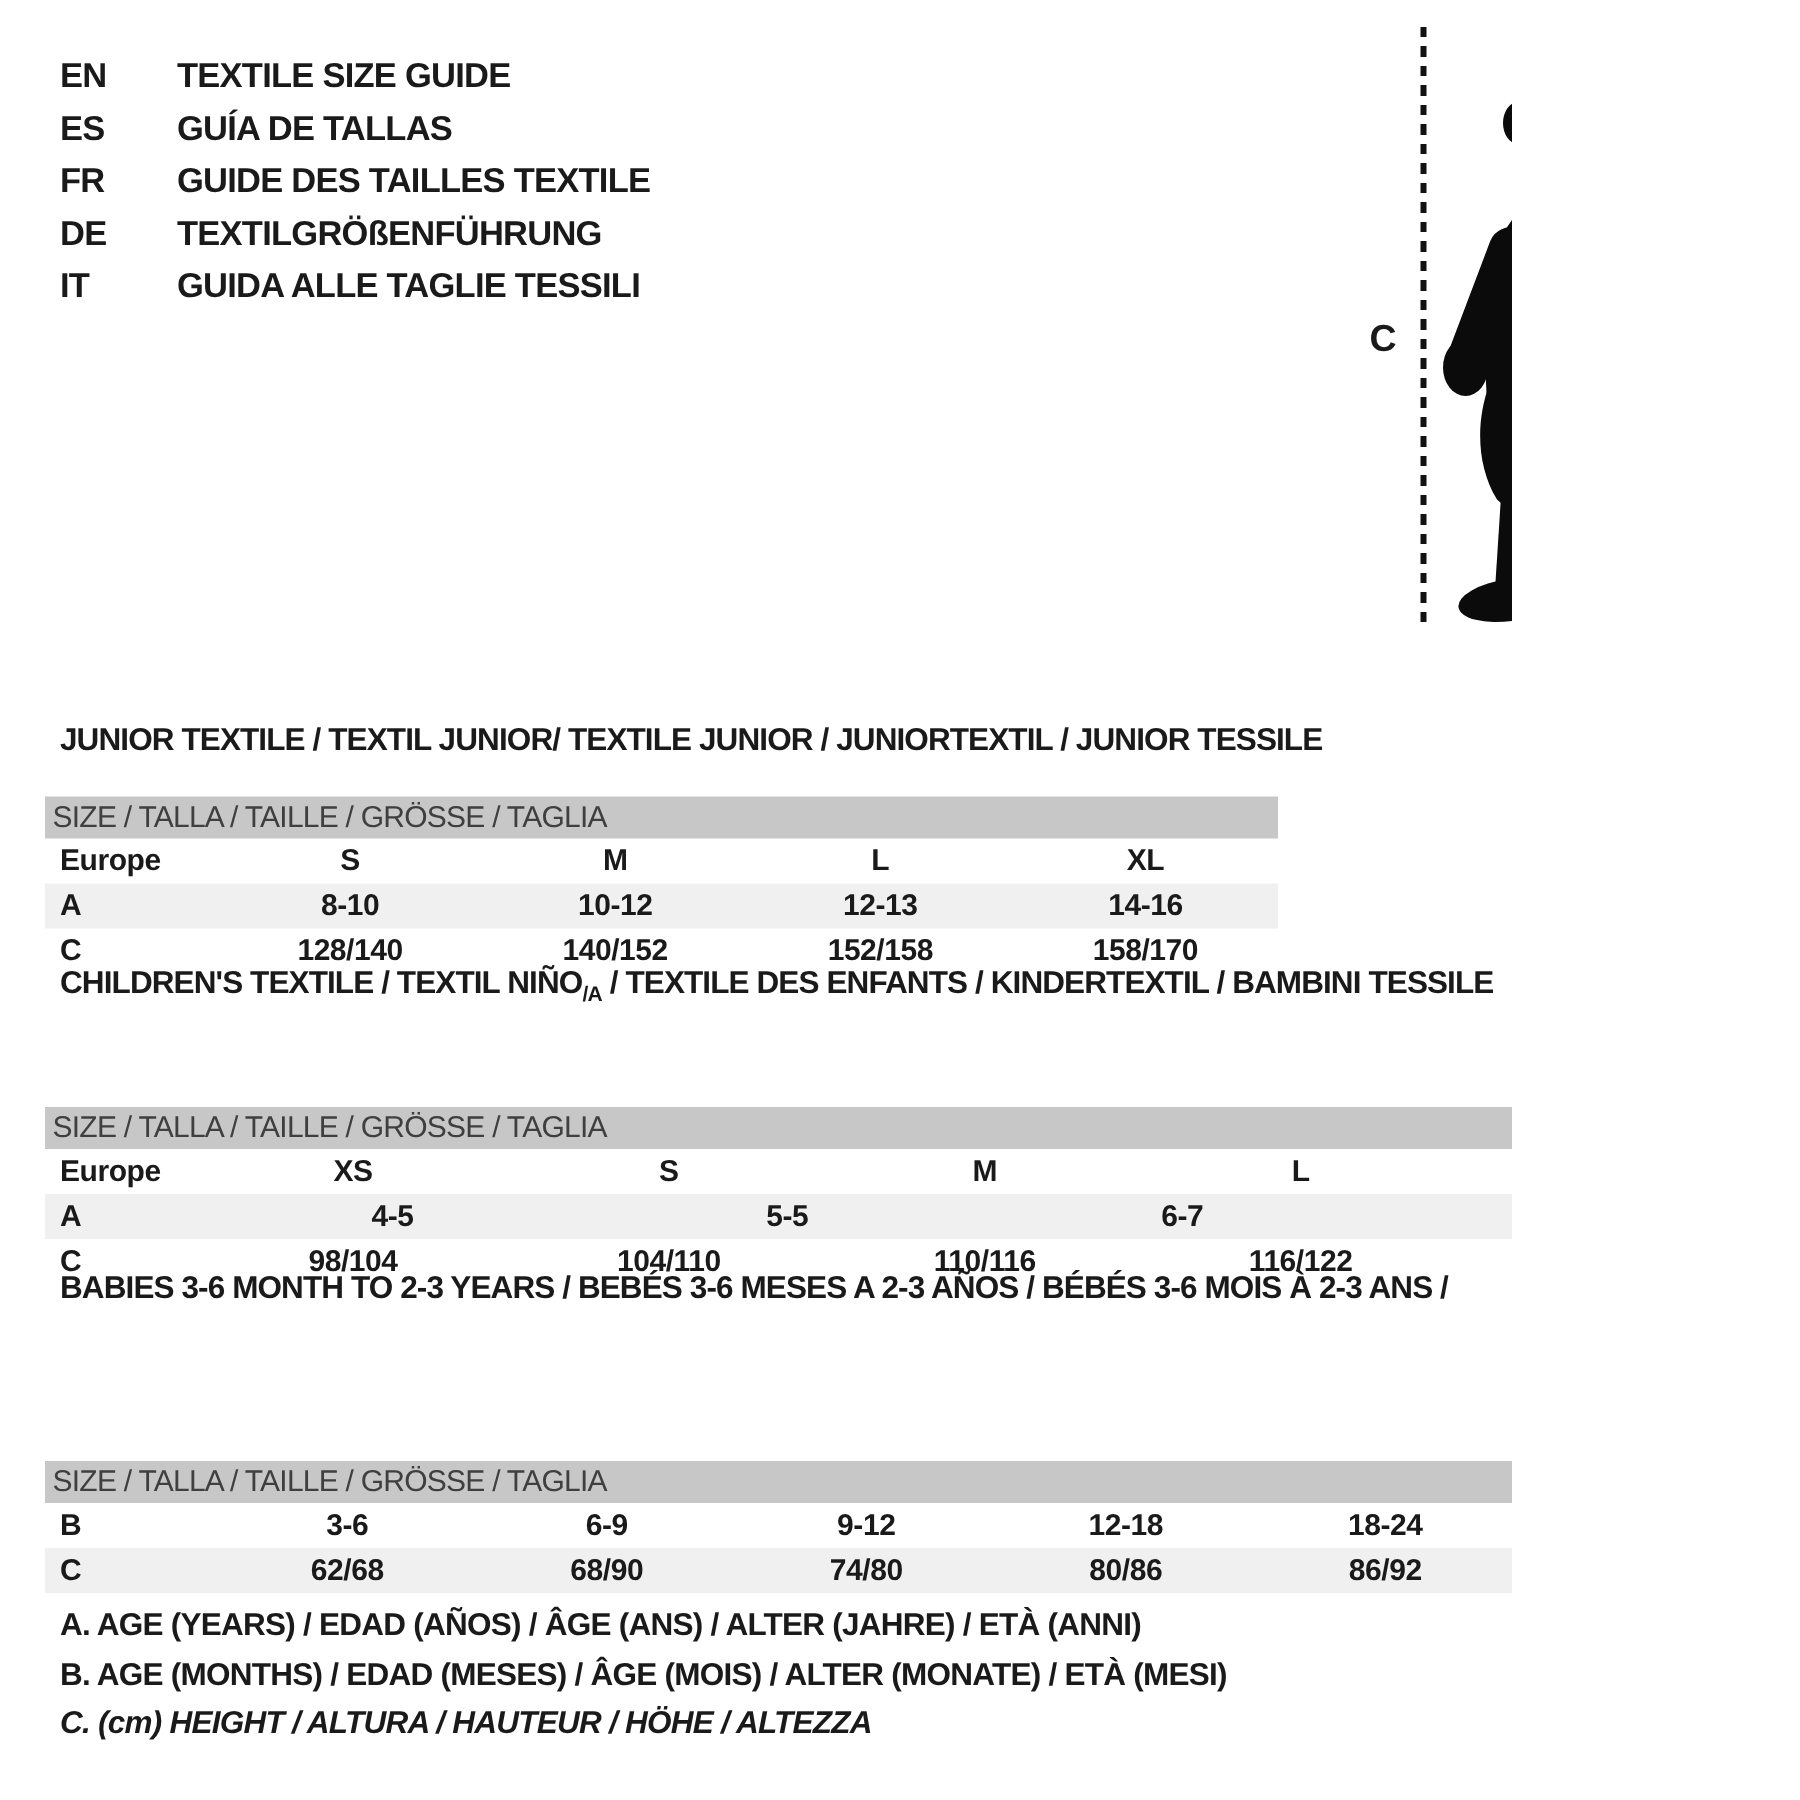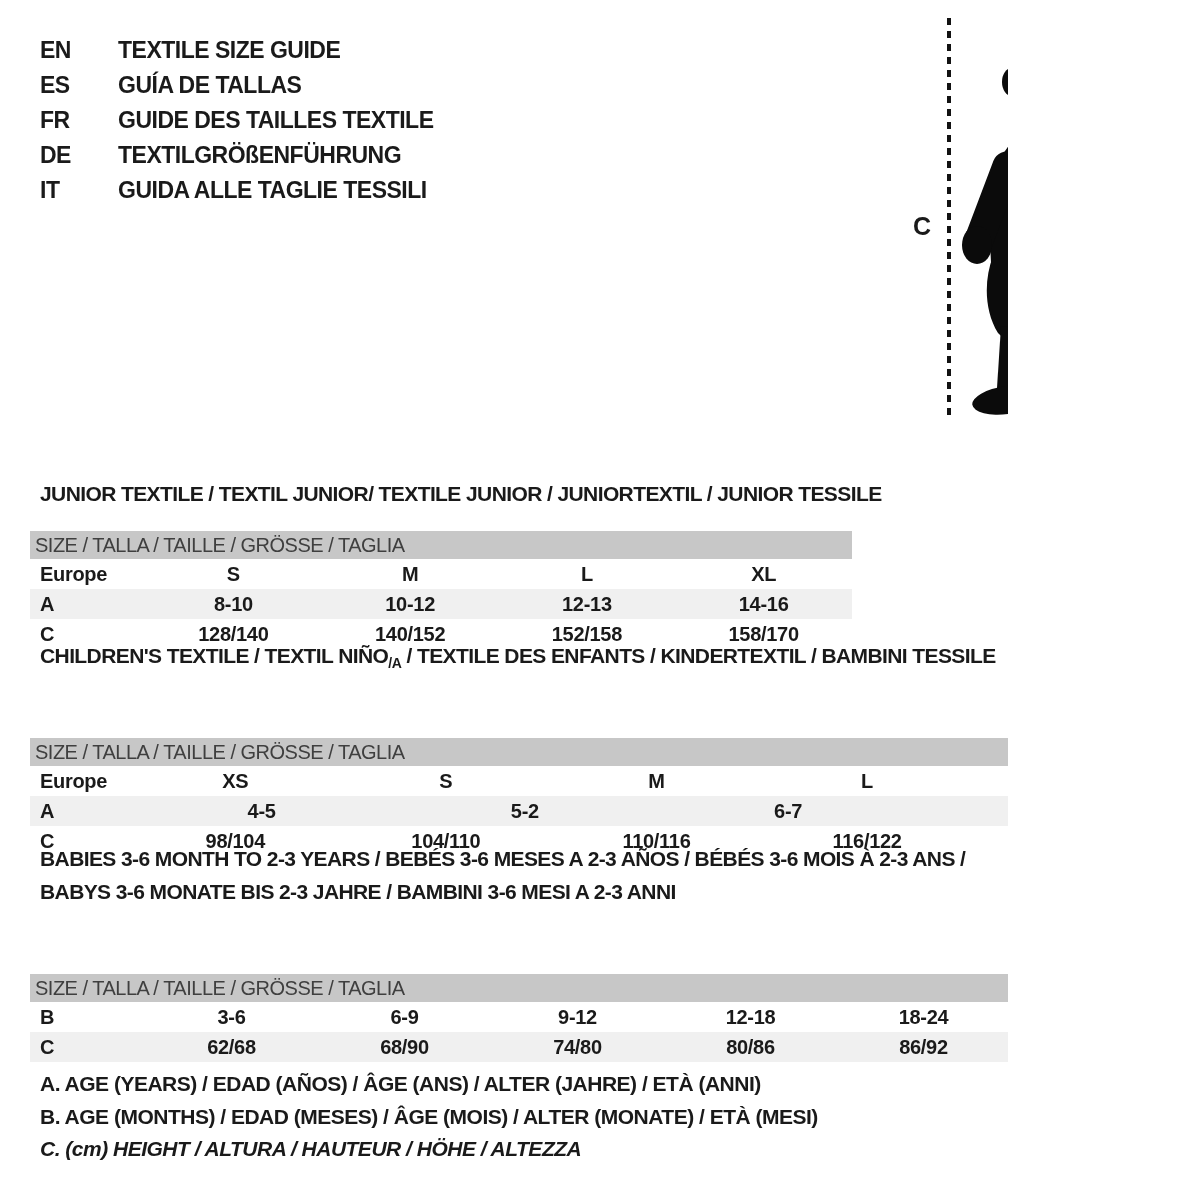--- a/index.html
+++ b/index.html
@@ -137,36 +137,35 @@
       <span class="cell lab">Europe</span>
       <span class="cell">XS</span>
       <span class="cell">S</span>
       <span class="cell">M</span>
       <span class="cell">L</span>
       <span class="cell">XL</span>
     </div>
     <div class="trow shaded">
       <span class="cell lab">A</span>
       <span class="cell">4-5</span>
-      <span class="cell">5-2</span>
+      <span class="cell">5-5</span>
       <span class="cell">6-7</span>
       <span class="cell">7-8</span>
     </div>
     <div class="trow">
       <span class="cell lab">C</span>
       <span class="cell">98/104</span>
       <span class="cell">104/110</span>
       <span class="cell">110/116</span>
       <span class="cell">116/122</span>
       <span class="cell">122/128</span>
     </div>
   </div>
 
   <div class="section-title" style="top:847px;">BABIES 3-6 MONTH TO 2-3 YEARS / BEBÉS 3-6 MESES A 2-3 AÑOS / BÉBÉS 3-6 MOIS À 2-3 ANS /</div>
-  <div class="section-title" style="top:880px;">BABYS 3-6 MONATE BIS 2-3 JAHRE / BAMBINI 3-6 MESI A 2-3 ANNI</div>
   <div class="size-table t-babies" style="top:926px;">
     <div class="bar">SIZE / TALLA / TAILLE / GRÖSSE / TAGLIA</div>
     <div class="trow">
       <span class="cell lab">B</span>
       <span class="cell">3-6</span>
       <span class="cell">6-9</span>
       <span class="cell">9-12</span>
       <span class="cell">12-18</span>
       <span class="cell">18-24</span>
       <span class="cell">24-36</span>

